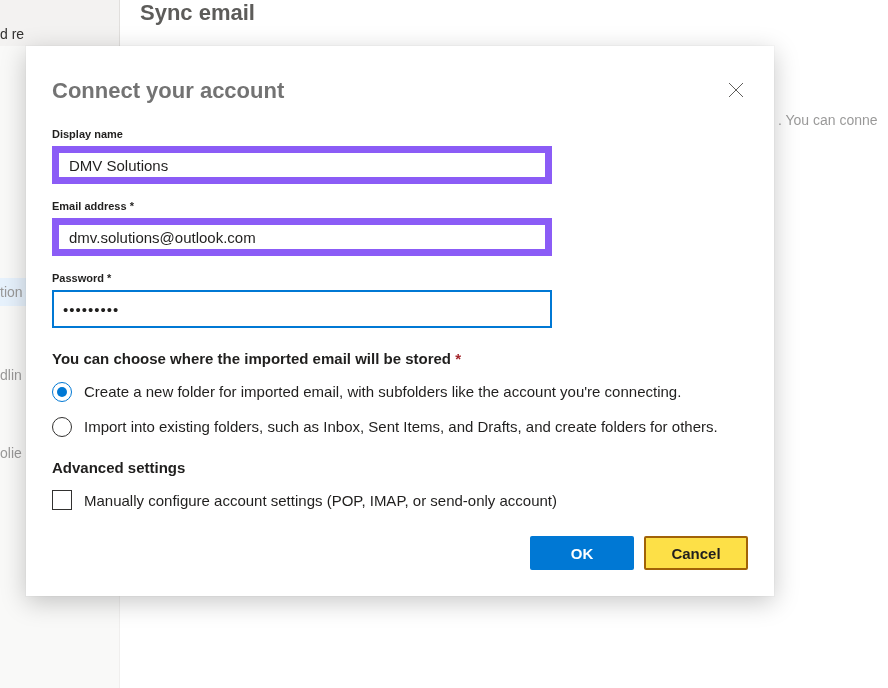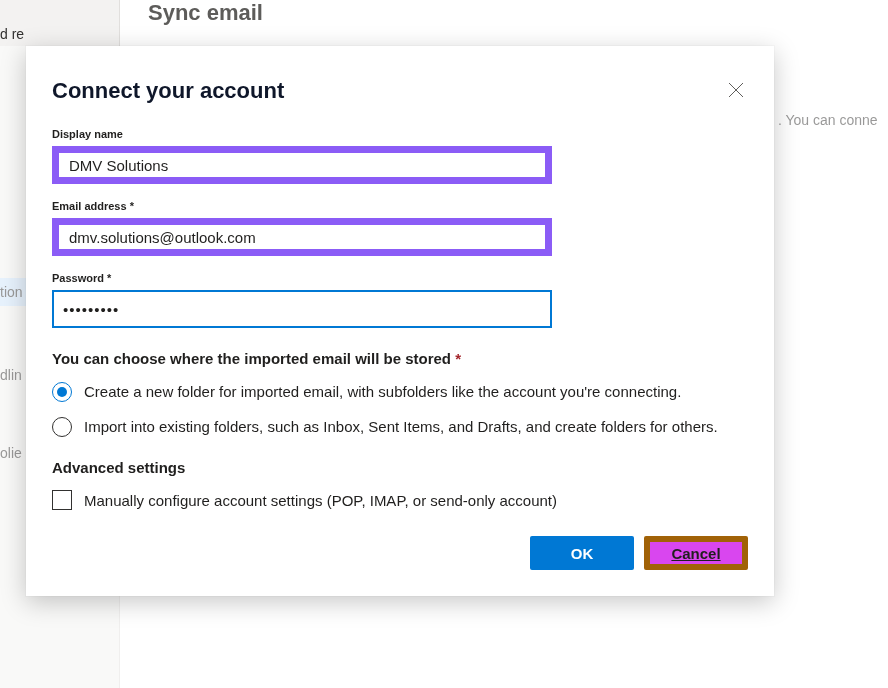--- a/index.html
+++ b/index.html
@@ -31,21 +31,21 @@
   }
   .bg-sidebar .item {
     padding: 6px 8px 6px 0;
     white-space: nowrap;
   }
   .bg-sidebar .item.sel {
     background: #cfe4fa;
   }
   .bg-header {
     position: absolute;
-    top: 0; left: 148px;
+    top: 0; left: 140px;
     font-size: 22px;
     font-weight: 600;
     color: #5d5c5a;
   }
   .bg-body {
     position: absolute;
     top: 112px; left: 778px;
     width: 300px;
     color: #323130;
     font-size: 14px;
@@ -66,21 +66,21 @@
   }
   .modal-header {
     display: flex;
     justify-content: space-between;
     align-items: flex-start;
     margin-bottom: 24px;
   }
   .modal-title {
     font-size: 22px;
     font-weight: 600;
-    color: #0f172a;
+    color: #737373;
   }
   .close-btn {
     cursor: pointer;
     padding: 4px;
     color: #605e5c;
   }
   .close-btn svg { display:block; }
   .field {
     margin-bottom: 16px;
   }
@@ -178,24 +178,23 @@
     font-family: inherit;
     border-radius: 2px;
     cursor: pointer;
     border: none;
   }
   .btn-primary {
     background: #0078d4;
     color: #fff;
   }
   .btn-secondary {
-    background: #d946ef;
-    color: #201f1e;
-    border: 6px solid #a16207;
-    text-decoration: underline;
+    background: #fde047;
+    color: #201f1e;
+    border: 2px solid #a16207;
   }
 </style>
 </head>
 <body>
 
 <div class="bg">
   <div class="bg-sidebar">
     <div class="item">d re</div>
     <div style="height:230px"></div>
     <div class="item sel">tion</div>

